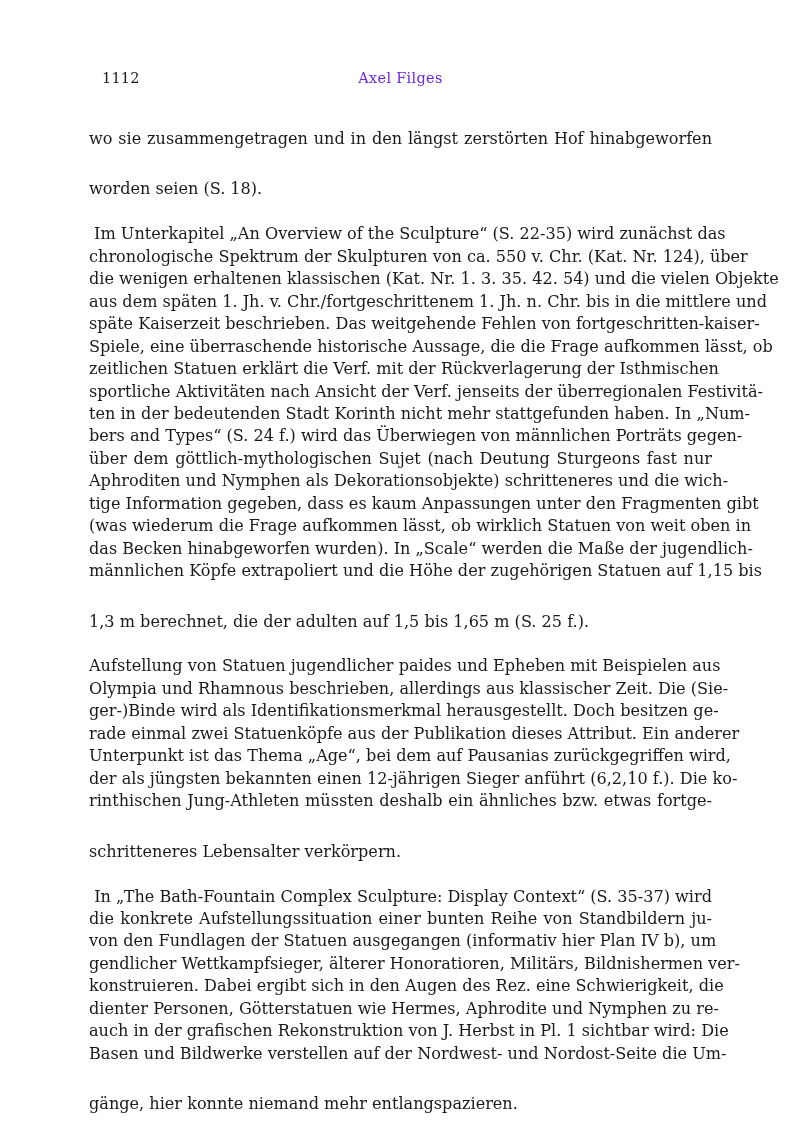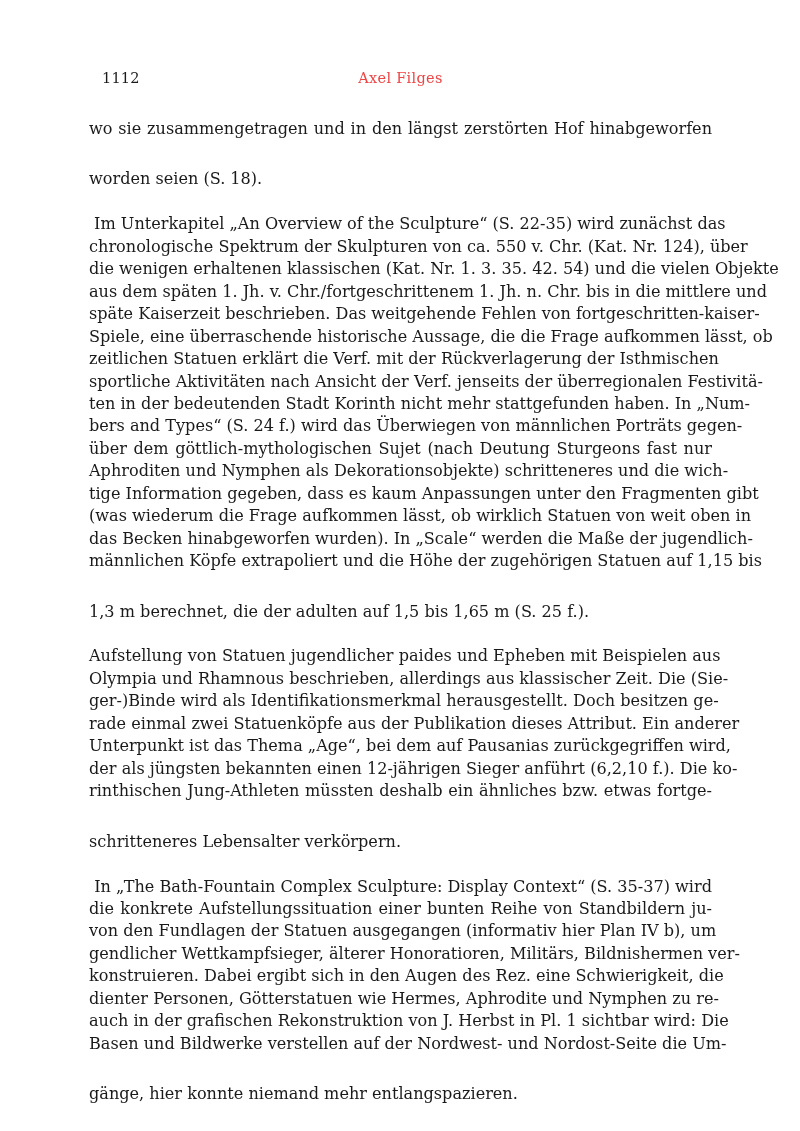--- a/index.html
+++ b/index.html
@@ -44,29 +44,29 @@
     margin-left: 13px;
   }
   .head-author {
     position: absolute;
     left: 0;
     top: 0;
     width: 623px;
     text-align: center;
     font-size: 14.5px;
     letter-spacing: 0.3px;
-    color: #ef4444;
+    color: #6d28d9;
     white-space: nowrap;
   }
 
   
   .textblock {
     position: absolute;
     left: 89px;
-    top: 118px;
+    top: 128px;
     width: 623px;
   }
 
   .para {
     margin: 0;
     padding: 0;
     font-size: 16.1px;
     line-height: 22.45px;
     color: #1a1a1a;
     text-align: left;

